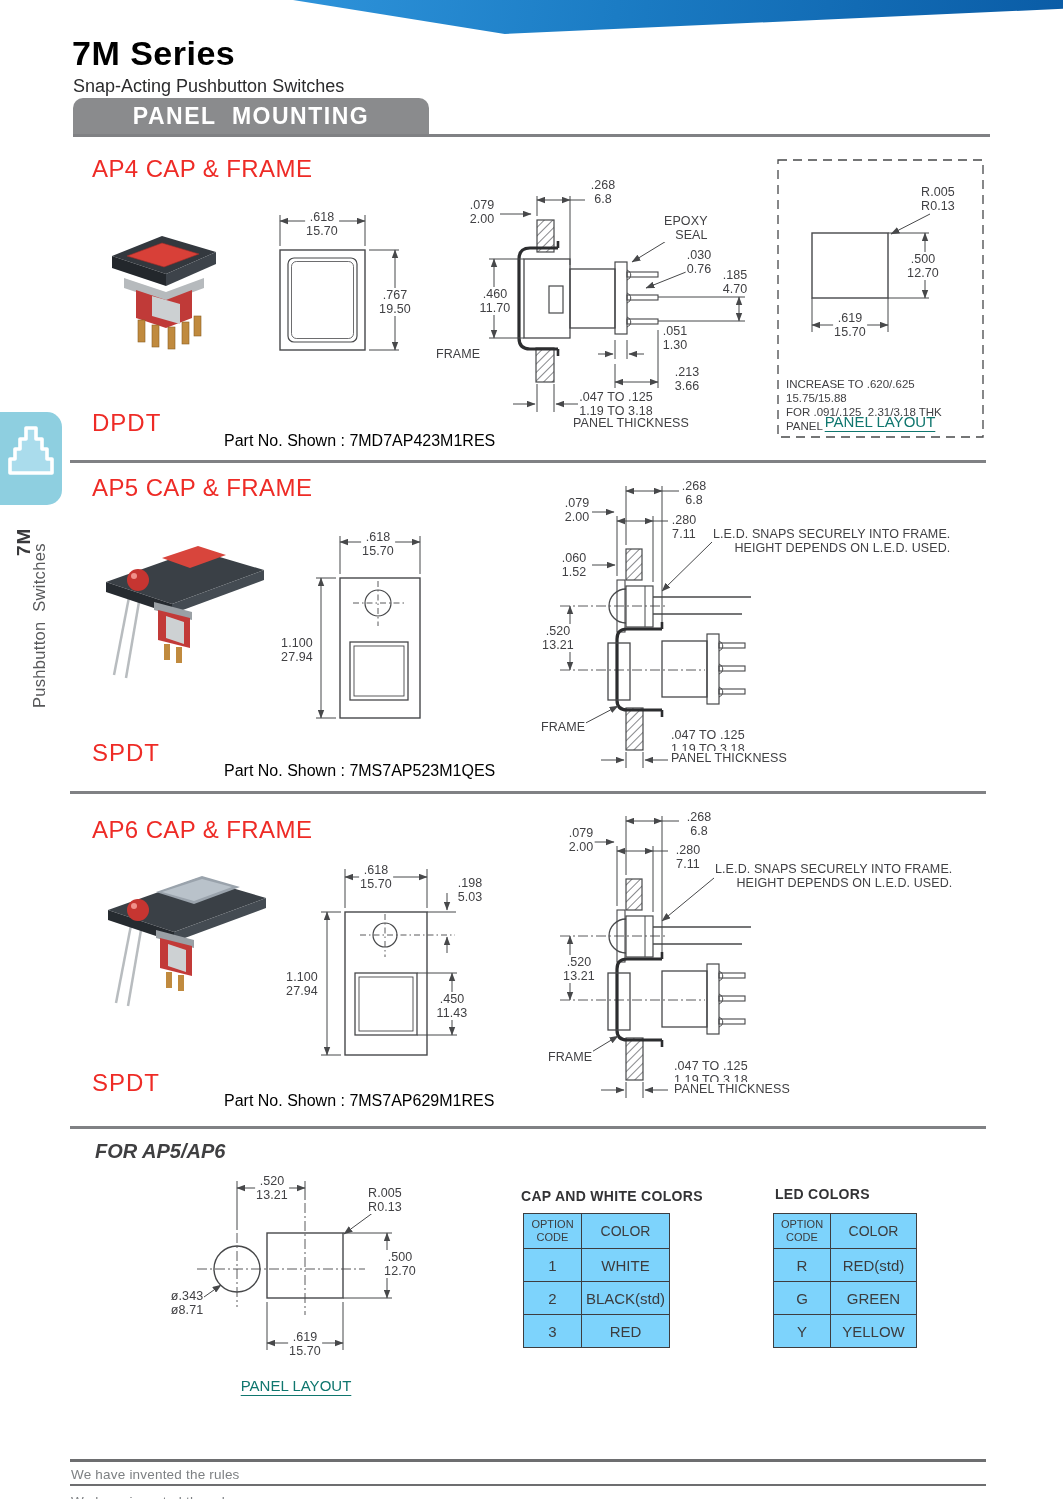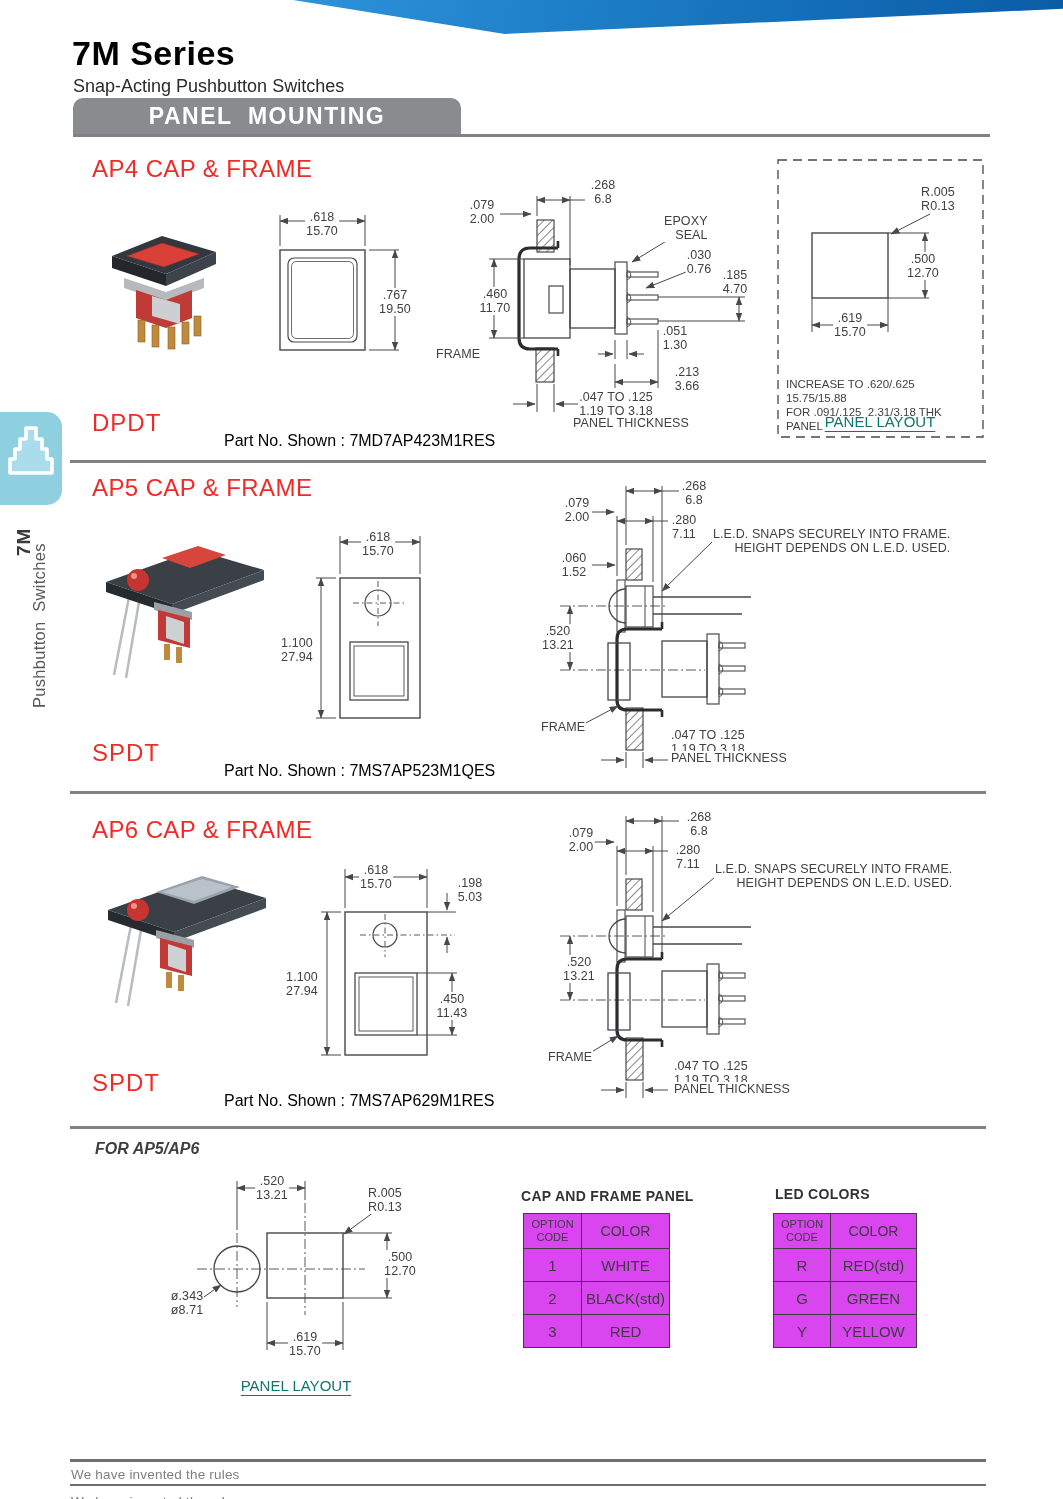--- a/index.html
+++ b/index.html
@@ -5,43 +5,43 @@
   html,body{margin:0;padding:0;background:#fff;}
   body{width:1063px;height:1499px;position:relative;overflow:hidden;
        font-family:"Liberation Sans",sans-serif;color:#3c3c3e;}
   #page{position:absolute;inset:0;background:#fff;}
   
   #banner{position:absolute;left:293px;top:0;width:770px;height:34px;
     background:linear-gradient(100deg,#2e93da 0%,#1b7cc4 42%,#0a5ca6 100%);
     clip-path:polygon(0 0,100% 0,100% 26%,27.5% 100%);}
   #brand-title{position:absolute;left:72px;top:34px;font-size:34px;font-weight:bold;color:#000000;letter-spacing:0.5px;}
   #brand-sub{position:absolute;left:73px;top:76px;font-size:18px;color:#2b2b2d;}
-  #ptab{position:absolute;left:73px;top:98px;width:388px;height:37px;background:#8a8b8d;
+  #ptab{position:absolute;left:73px;top:98px;width:356px;height:37px;background:#8a8b8d;
     border-radius:10px 10px 0 0;display:flex;align-items:center;justify-content:center;}
   #ptab span{color:#fff;font-weight:bold;font-size:23px;letter-spacing:1.5px;white-space:pre;}
   .hline{position:absolute;background:#808184;}
   
   #side-tab{position:absolute;left:0;top:412px;width:62px;height:93px;background:#8ecfe0;border-radius:0 15px 15px 0;}
   .vtext{position:absolute;transform:rotate(-90deg);transform-origin:0 0;white-space:pre;}
   #v-series{left:13px;top:556px;font-size:19px;font-weight:bold;color:#39393b;letter-spacing:1px;}
   #v-label{left:30px;top:708px;font-size:16.5px;color:#57585a;letter-spacing:0.3px;}
   
   .dim{position:absolute;transform:translateX(-50%);text-align:center;font-size:12.5px;
        line-height:1.12;color:#414144;white-space:pre-wrap;background:#fff;padding:0 1px;letter-spacing:0.1px;}
   .la{transform:none;text-align:right;}
   .redh{position:absolute;font-size:24px;color:#ee2b26;letter-spacing:0.4px;white-space:pre;}
   .pole{position:absolute;font-size:24px;color:#ee2b26;letter-spacing:1px;}
   .partno{position:absolute;font-size:16px;color:#000000;}
   .dtitle{position:absolute;transform:translateX(-50%);font-size:15px;color:#0f766e;
           text-decoration:underline;text-underline-offset:4px;white-space:pre;}
   .note{position:absolute;font-size:11.5px;line-height:1.22;color:#414144;white-space:pre-wrap;}
   .fnote{position:absolute;font-size:13.5px;line-height:1.3;color:#3c3c3e;white-space:pre-wrap;}
-  .forh{position:absolute;font-size:16px;font-weight:bold;font-style:italic;color:#3f3f41;}
+  .forh{position:absolute;font-size:20px;font-weight:bold;font-style:italic;color:#3f3f41;}
   .tbl-title{position:absolute;font-size:14px;font-weight:bold;color:#333335;letter-spacing:0.3px;}
-  table.ctable{position:absolute;border-collapse:collapse;background:#d946ef;}
+  table.ctable{position:absolute;border-collapse:collapse;background:#7dd3fc;}
   table.ctable td{border:1.7px solid #3d3d3f;text-align:center;vertical-align:middle;color:#3c3c3e;}
   td.oc{font-size:11px;line-height:1.15;white-space:pre-wrap;}
   td.ch{font-size:14px;}
   td.cv{font-size:15px;}
   
   #foot-tag,#foot-tag2{position:absolute;left:71px;font-size:13.5px;color:#7d8083;letter-spacing:0.2px;}
   svg#art{position:absolute;left:0;top:0;}
   .lab-layer{position:absolute;inset:0;}
 </style>
 </head>
@@ -431,21 +431,21 @@
     <div class="dim" style="left:385px;top:1186px">R.005
 R0.13</div>
     <div class="dim" style="left:400px;top:1250px">.500
 12.70</div>
     <div class="dim" style="left:187px;top:1289px">ø.343
 ø8.71</div>
     <div class="dim" style="left:305px;top:1330px">.619
 15.70</div>
     <div class="dtitle" style="left:296px;top:1377px">PANEL LAYOUT</div>
 
-    <div class="tbl-title" style="left:521px;top:1188px">CAP AND FRAME PANEL</div>
+    <div class="tbl-title" style="left:521px;top:1188px">CAP AND WHITE COLORS</div>
     <table class="ctable" style="left:523px;top:1213px">
       <tbody>
           <tr>
         <td class="oc" style="width:55px;height:32px">OPTION
 CODE</td>
         <td class="ch" style="width:85px">COLOR</td>
       </tr>
       <tr>
         <td class="cv" style="height:30px">1</td>
         <td class="cv">WHITE</td>

